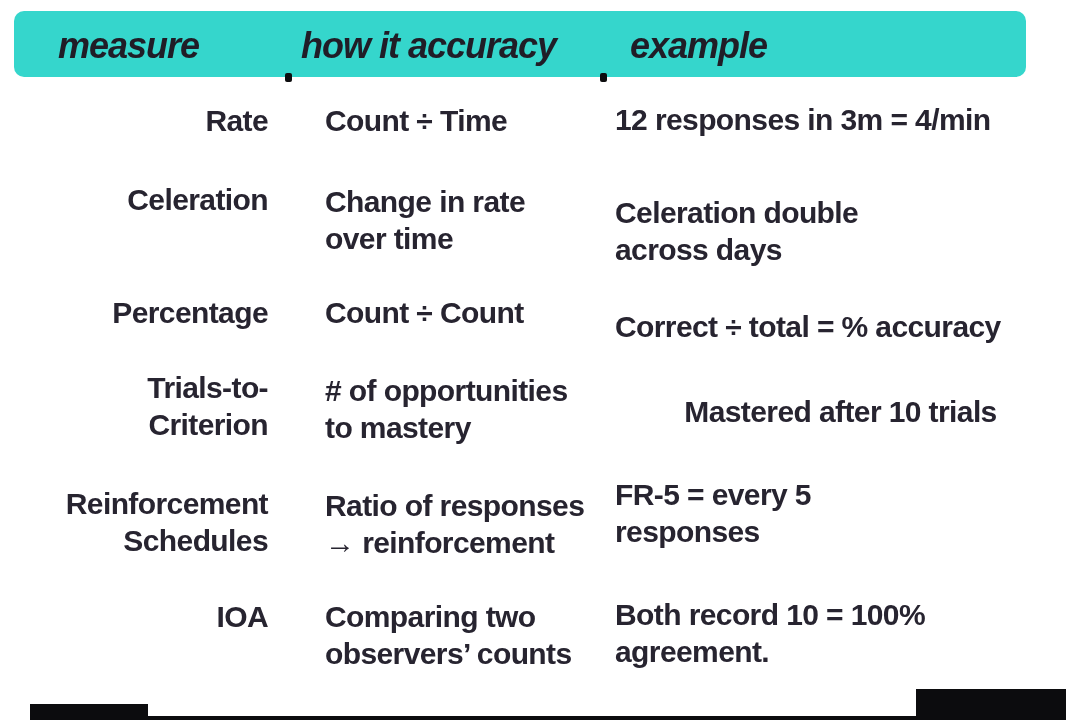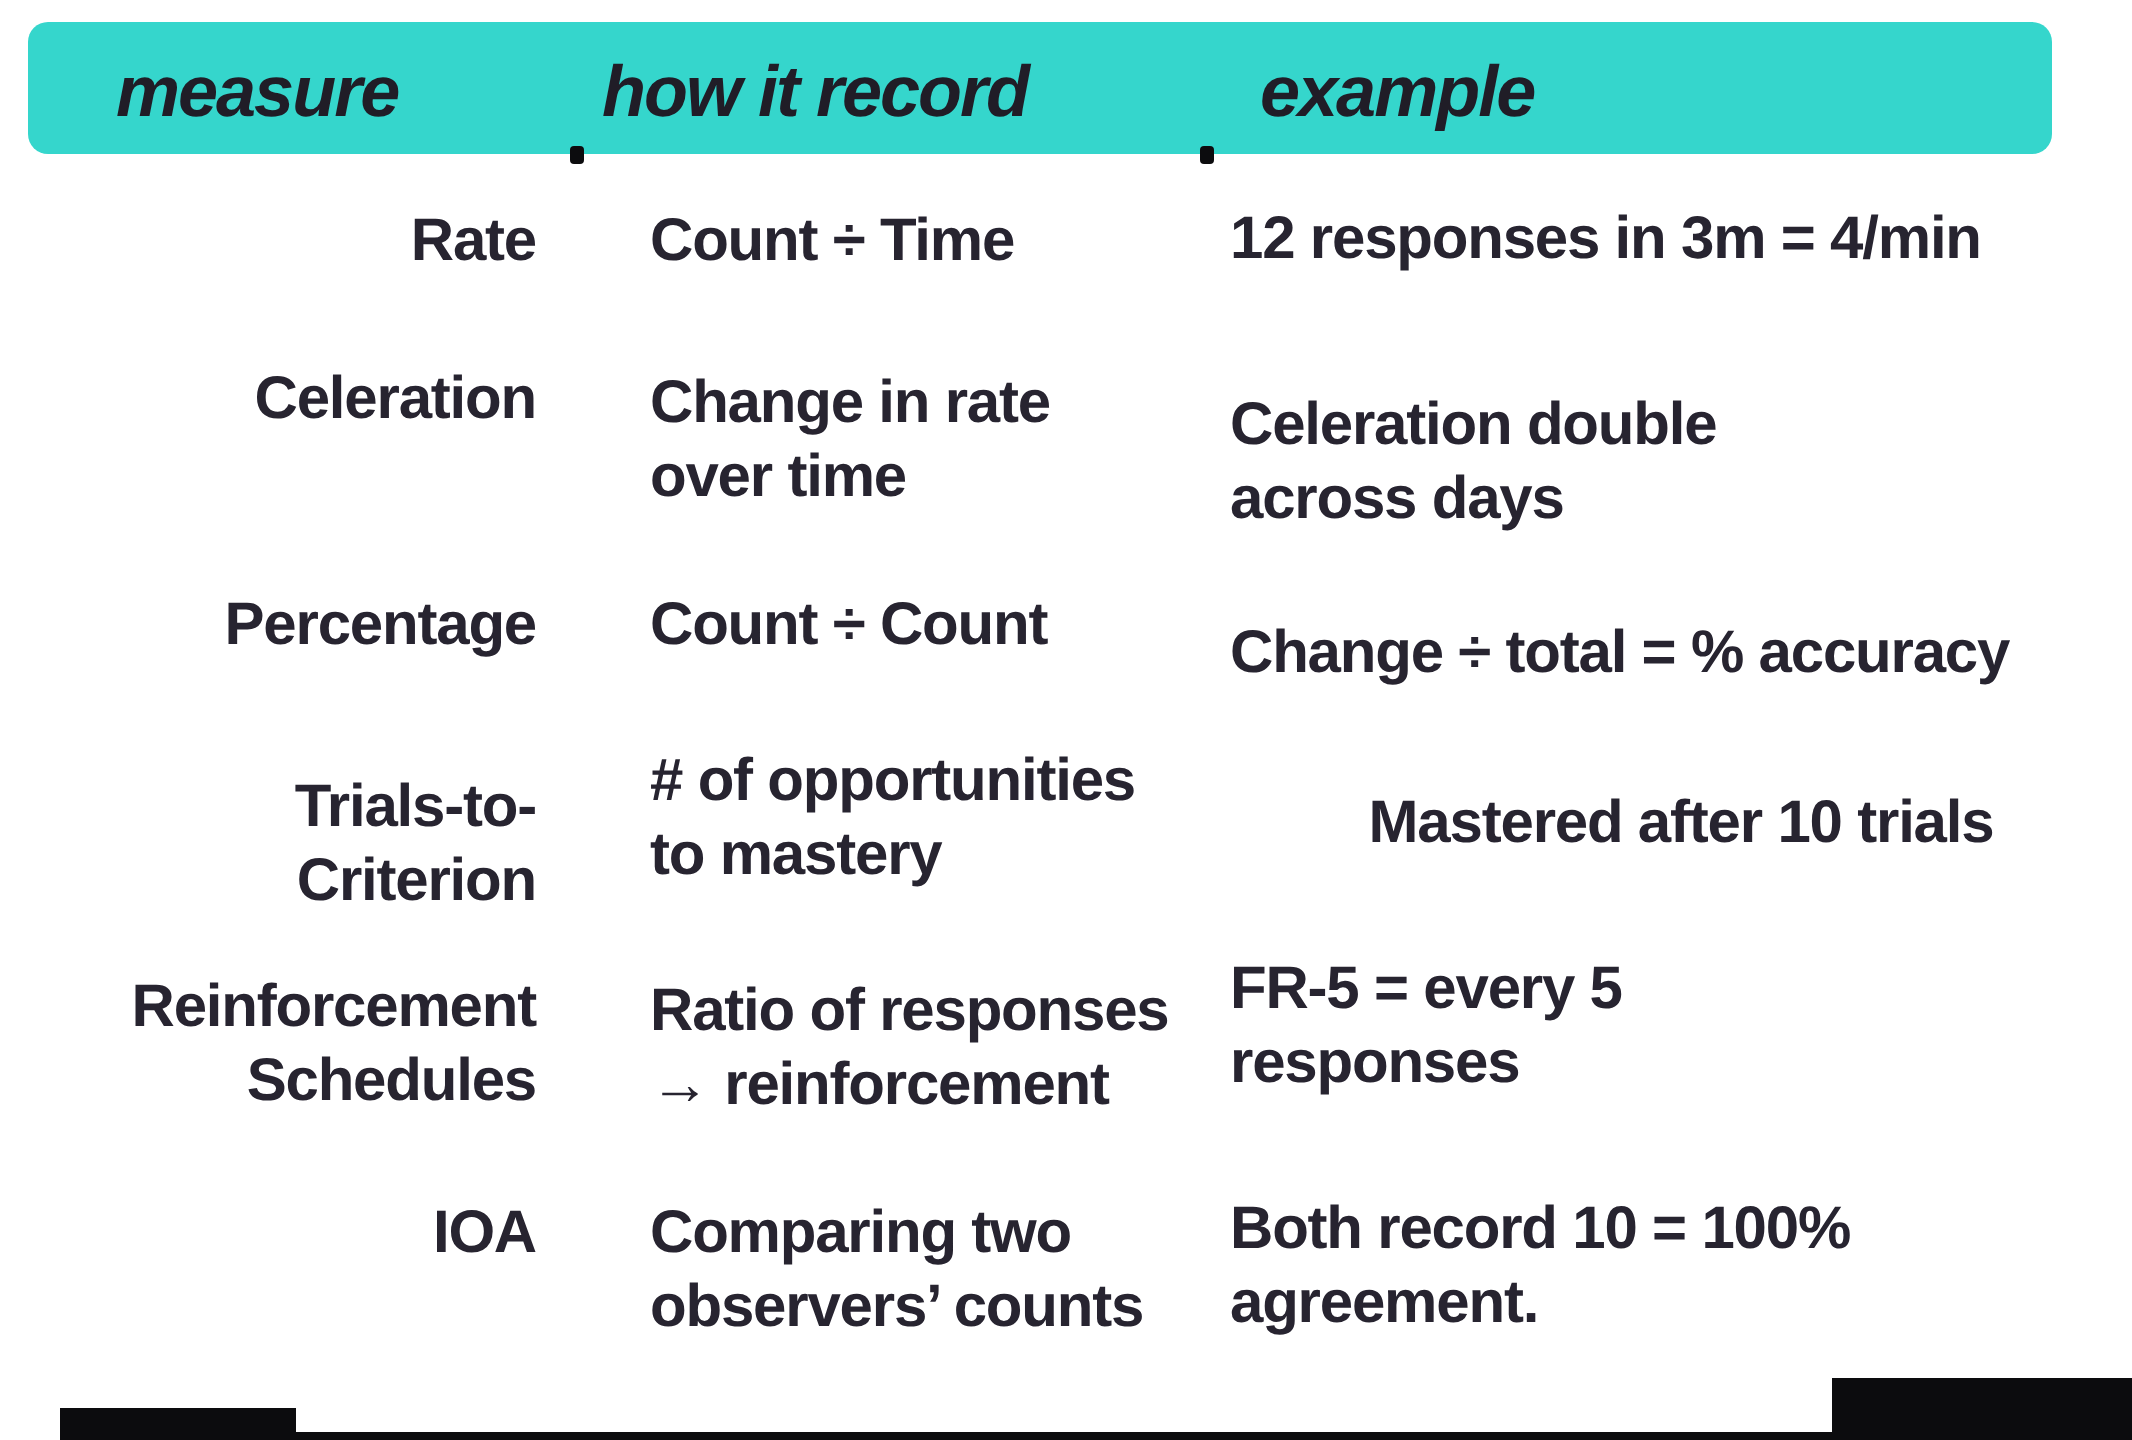--- a/index.html
+++ b/index.html
@@ -49,55 +49,55 @@
     letter-spacing:-0.6px;
     color:var(--text);
     white-space:pre-line;
   }
   .c1{left:0;width:268px;text-align:right;}
   .c2{left:305px;width:310px;margin-left:20px;}
   .c3{left:615px;width:451px;}
   .r1c1{top:102px;} .r1c2{top:102px;} .r1c3{top:101px;}
   .r2c1{top:181px;} .r2c2{top:183px;} .r2c3{top:194px;}
   .r3c1{top:294px;} .r3c2{top:294px;} .r3c3{top:308px;}
-  .r4c1{top:385px;} .r4c2{top:372px;} .r4c3{top:393px;text-align:center;}
+  .r4c1{top:369px;} .r4c2{top:372px;} .r4c3{top:393px;text-align:center;}
   .r5c1{top:485px;} .r5c2{top:487px;} .r5c3{top:476px;}
   .r6c1{top:598px;} .r6c2{top:598px;} .r6c3{top:596px;}
   
   .artifact{position:absolute;background:#0c0c0e;}
   .dot-a{left:285px;top:73px;width:7px;height:9px;border-radius:2px;}
   .dot-b{left:600px;top:73px;width:7px;height:9px;border-radius:2px;}
   .bottom-line{left:30px;top:716px;width:1036px;height:4px;}
   .bottom-left-block{left:30px;top:704px;width:118px;height:16px;}
   .bottom-right-block{left:916px;top:689px;width:150px;height:31px;}
 </style>
 </head>
 <body>
 
 <div class="canvas">
 
   <div class="header-bar">
     <span class="h h1">measure</span>
-    <span class="h h2">how it record</span>
+    <span class="h h2">how it accuracy</span>
     <span class="h h3">example</span>
   </div>
 
   <div class="cell c1 r1c1">Rate</div>
   <div class="cell c2 r1c2">Count ÷ Time</div>
   <div class="cell c3 r1c3">12 responses in 3m = 4/min</div>
 
   <div class="cell c1 r2c1">Celeration</div>
   <div class="cell c2 r2c2">Change in rate
 over time</div>
   <div class="cell c3 r2c3">Celeration double
 across days</div>
 
   <div class="cell c1 r3c1">Percentage</div>
   <div class="cell c2 r3c2">Count ÷ Count</div>
-  <div class="cell c3 r3c3">Change ÷ total = % accuracy</div>
+  <div class="cell c3 r3c3">Correct ÷ total = % accuracy</div>
 
   <div class="cell c1 r4c1">Trials-to-
 Criterion</div>
   <div class="cell c2 r4c2"># of opportunities
 to mastery</div>
   <div class="cell c3 r4c3">Mastered after 10 trials</div>
 
   <div class="cell c1 r5c1">Reinforcement
 Schedules</div>
   <div class="cell c2 r5c2">Ratio of responses

